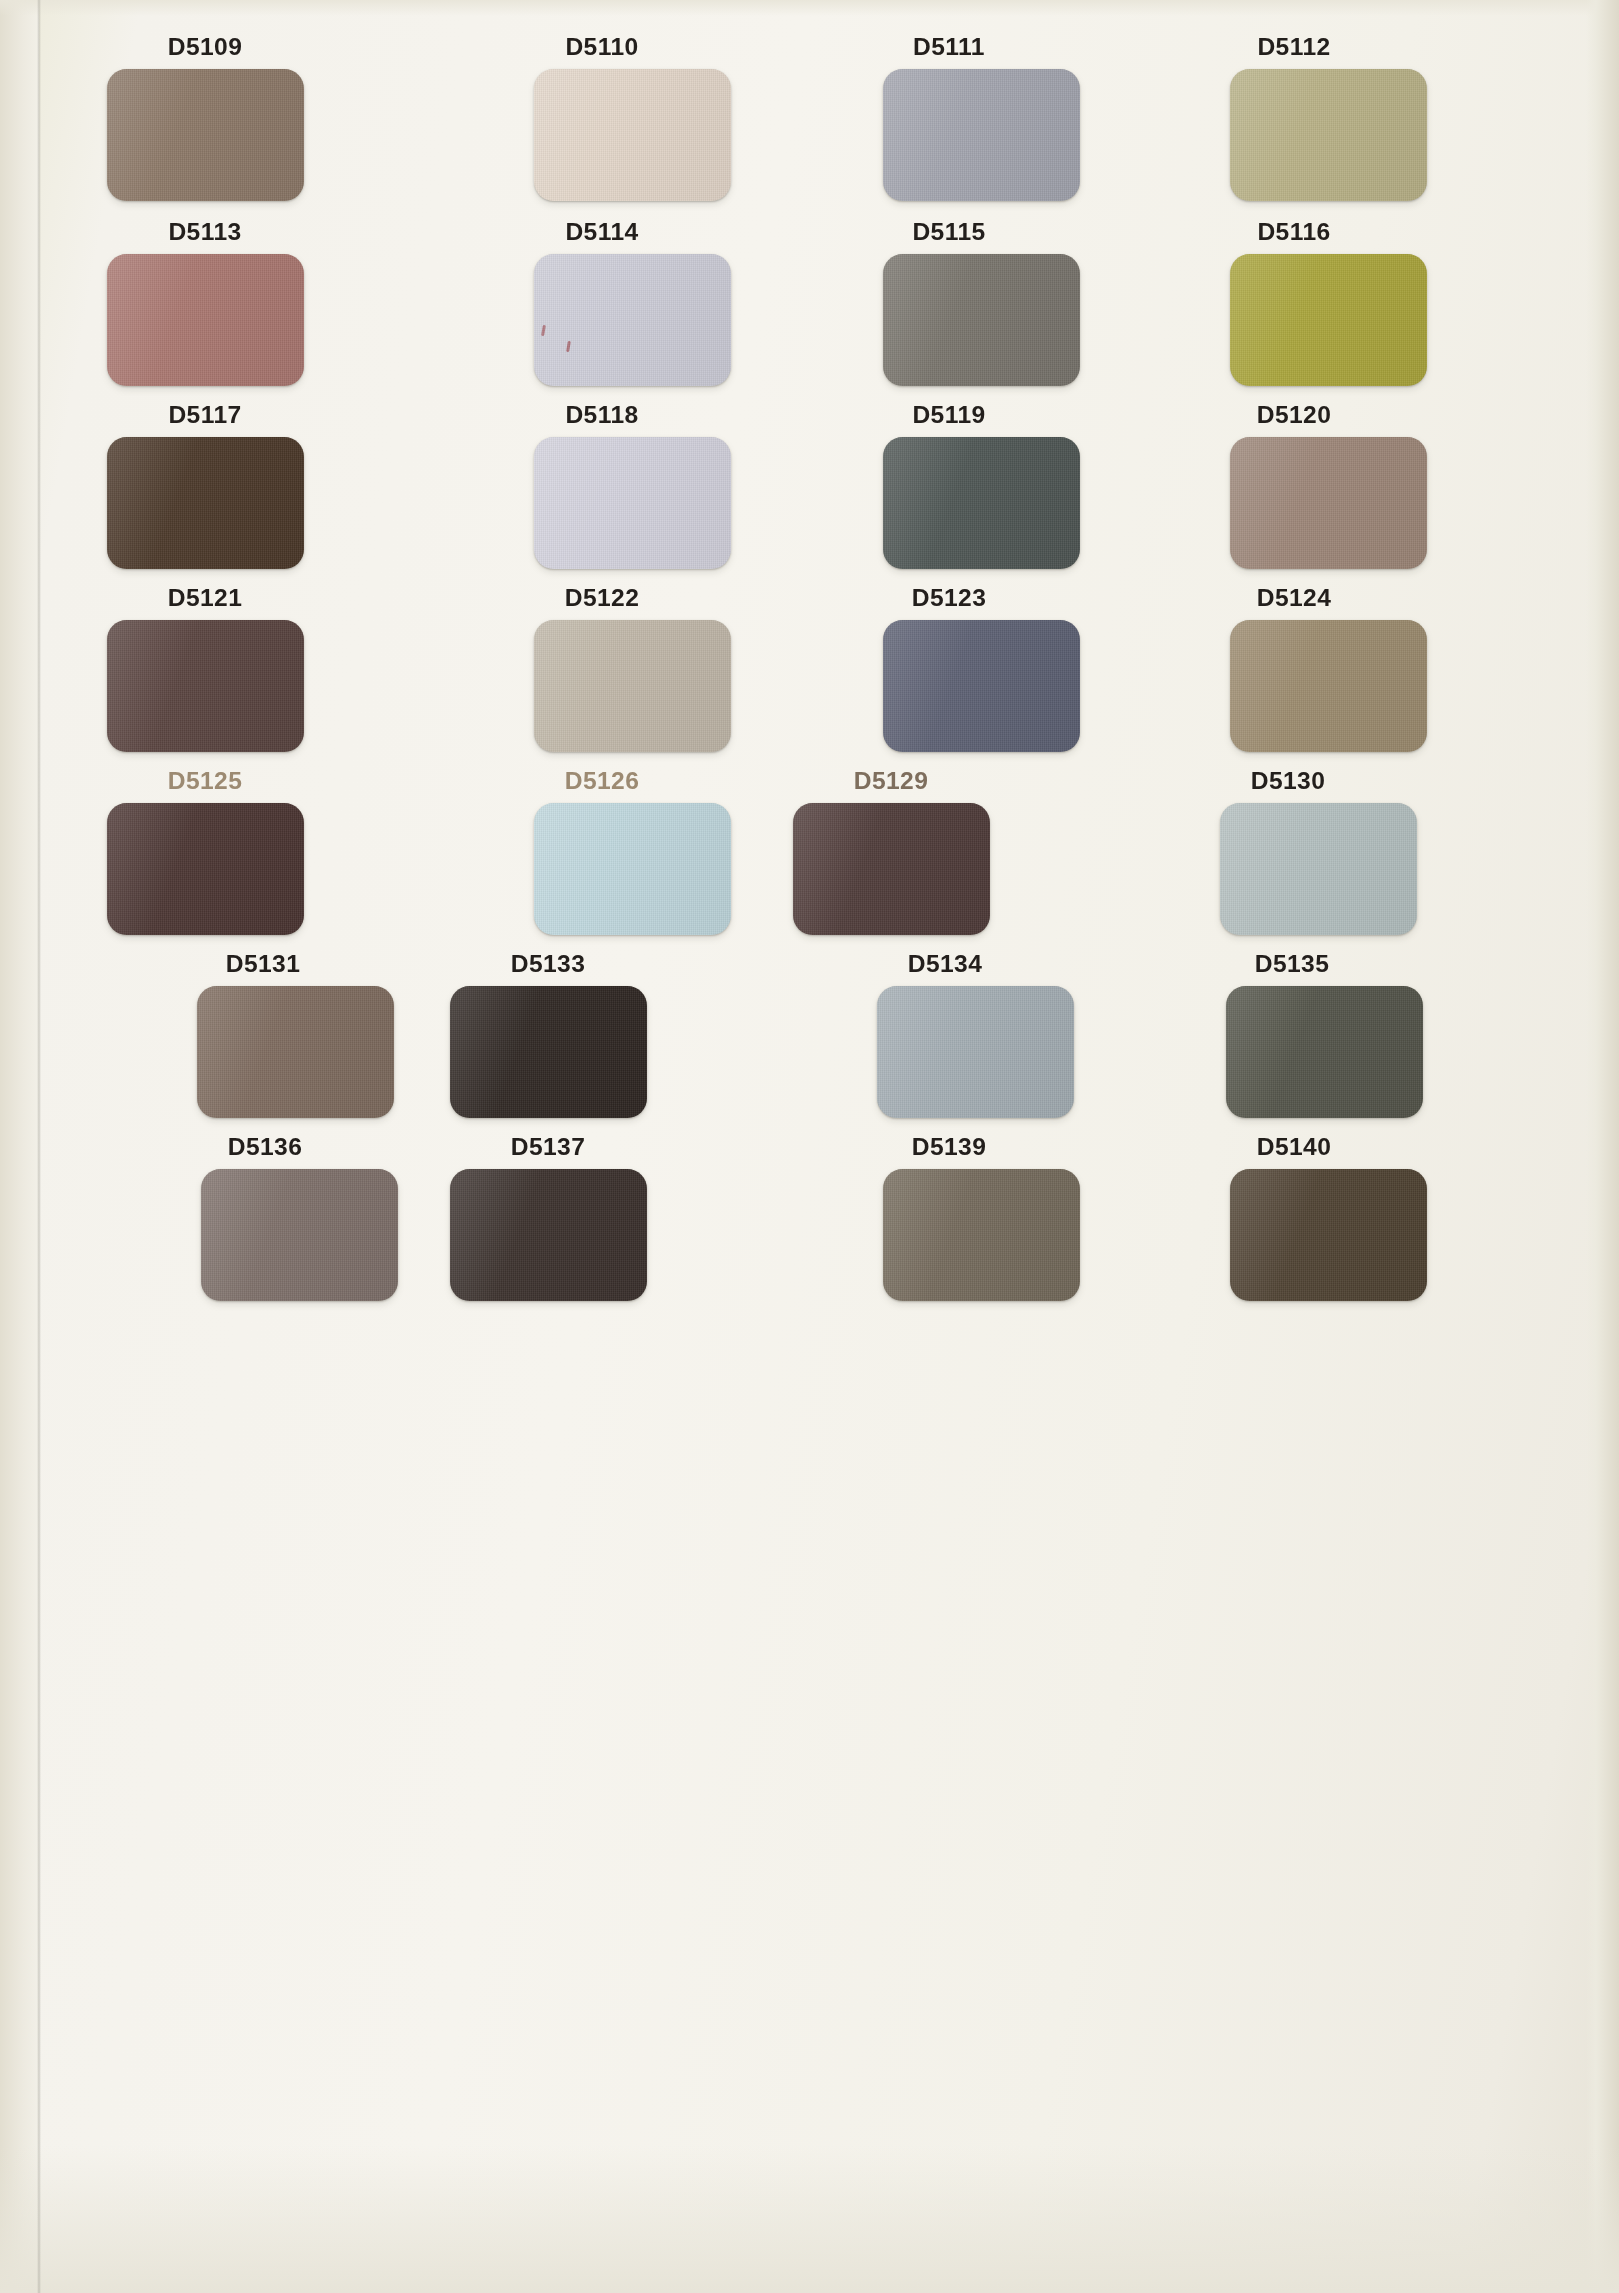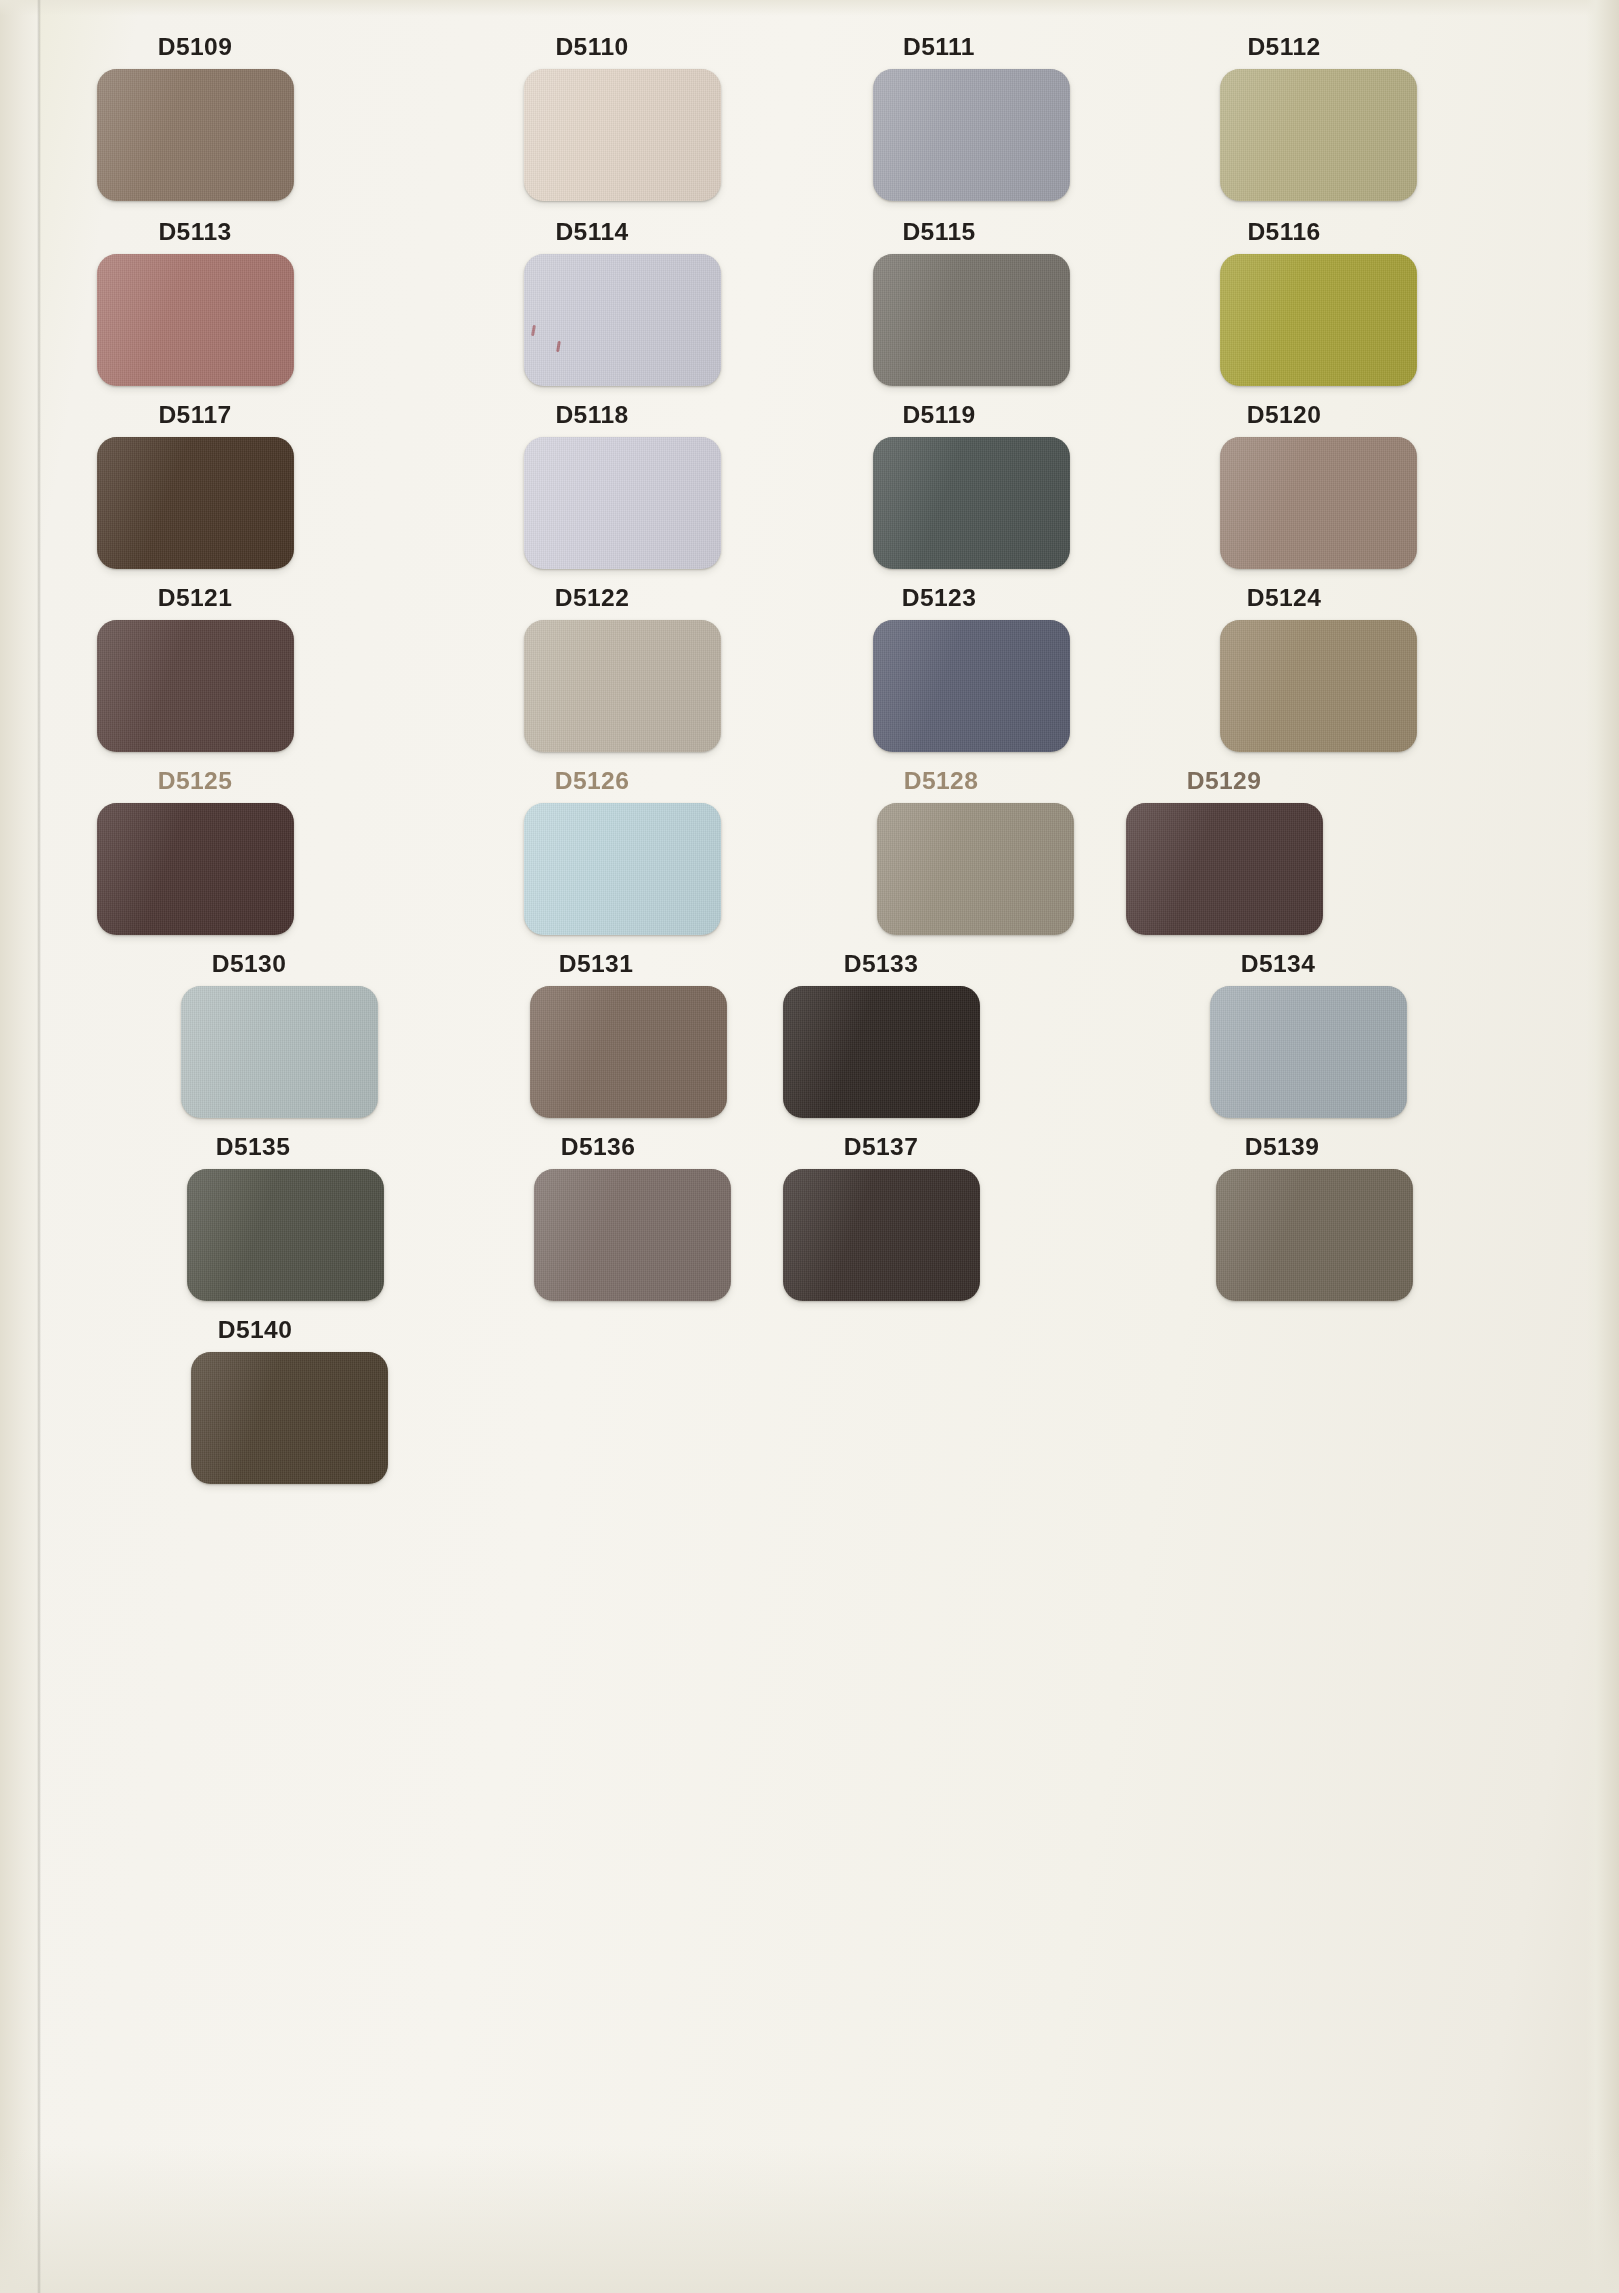--- a/index.html
+++ b/index.html
@@ -43,21 +43,21 @@
   }
   #edge-bottom{
     position:absolute;left:0;bottom:0;width:1619px;height:148px;
     background:linear-gradient(0deg,#e7e4d8 0%, rgba(246,244,238,0) 100%);
     pointer-events:none;
   }
 
   
   #grid{
     position:absolute;
-    left:71px;
+    left:81px;
     top:23.6px;
     width:1468px;
     display:grid;
     grid-template-columns:repeat(4, 248px);
     column-gap:95px;
     row-gap:0px;
     justify-content:start;
   }
   .cell{
     height:183px;
@@ -194,24 +194,20 @@
         <div class="swatch" style="background: rgb(155, 138, 109);"></div>
       </div>
       <div class="cell c1">
         <div class="swatch-label faded">D5125</div>
         <div class="swatch" style="background: rgb(74, 52, 49);"></div>
       </div>
       <div class="cell c2">
         <div class="swatch-label faded">D5126</div>
         <div class="swatch" style="background: rgb(191, 215, 221);"></div>
       </div>
-      <div class="cell c4">
-        <div class="swatch-label faded">D5128</div>
-        <div class="swatch" style="background: rgb(155, 146, 129);"></div>
-      </div>
       <div class="cell c1">
         <div class="swatch-label faded2">D5129</div>
         <div class="swatch" style="background: rgb(78, 58, 56);"></div>
       </div>
       <div class="cell c2">
         <div class="swatch-label">D5130</div>
         <div class="swatch" style="background: rgb(179, 191, 191);"></div>
       </div>
       <div class="cell c3">
         <div class="swatch-label">D5131</div>

